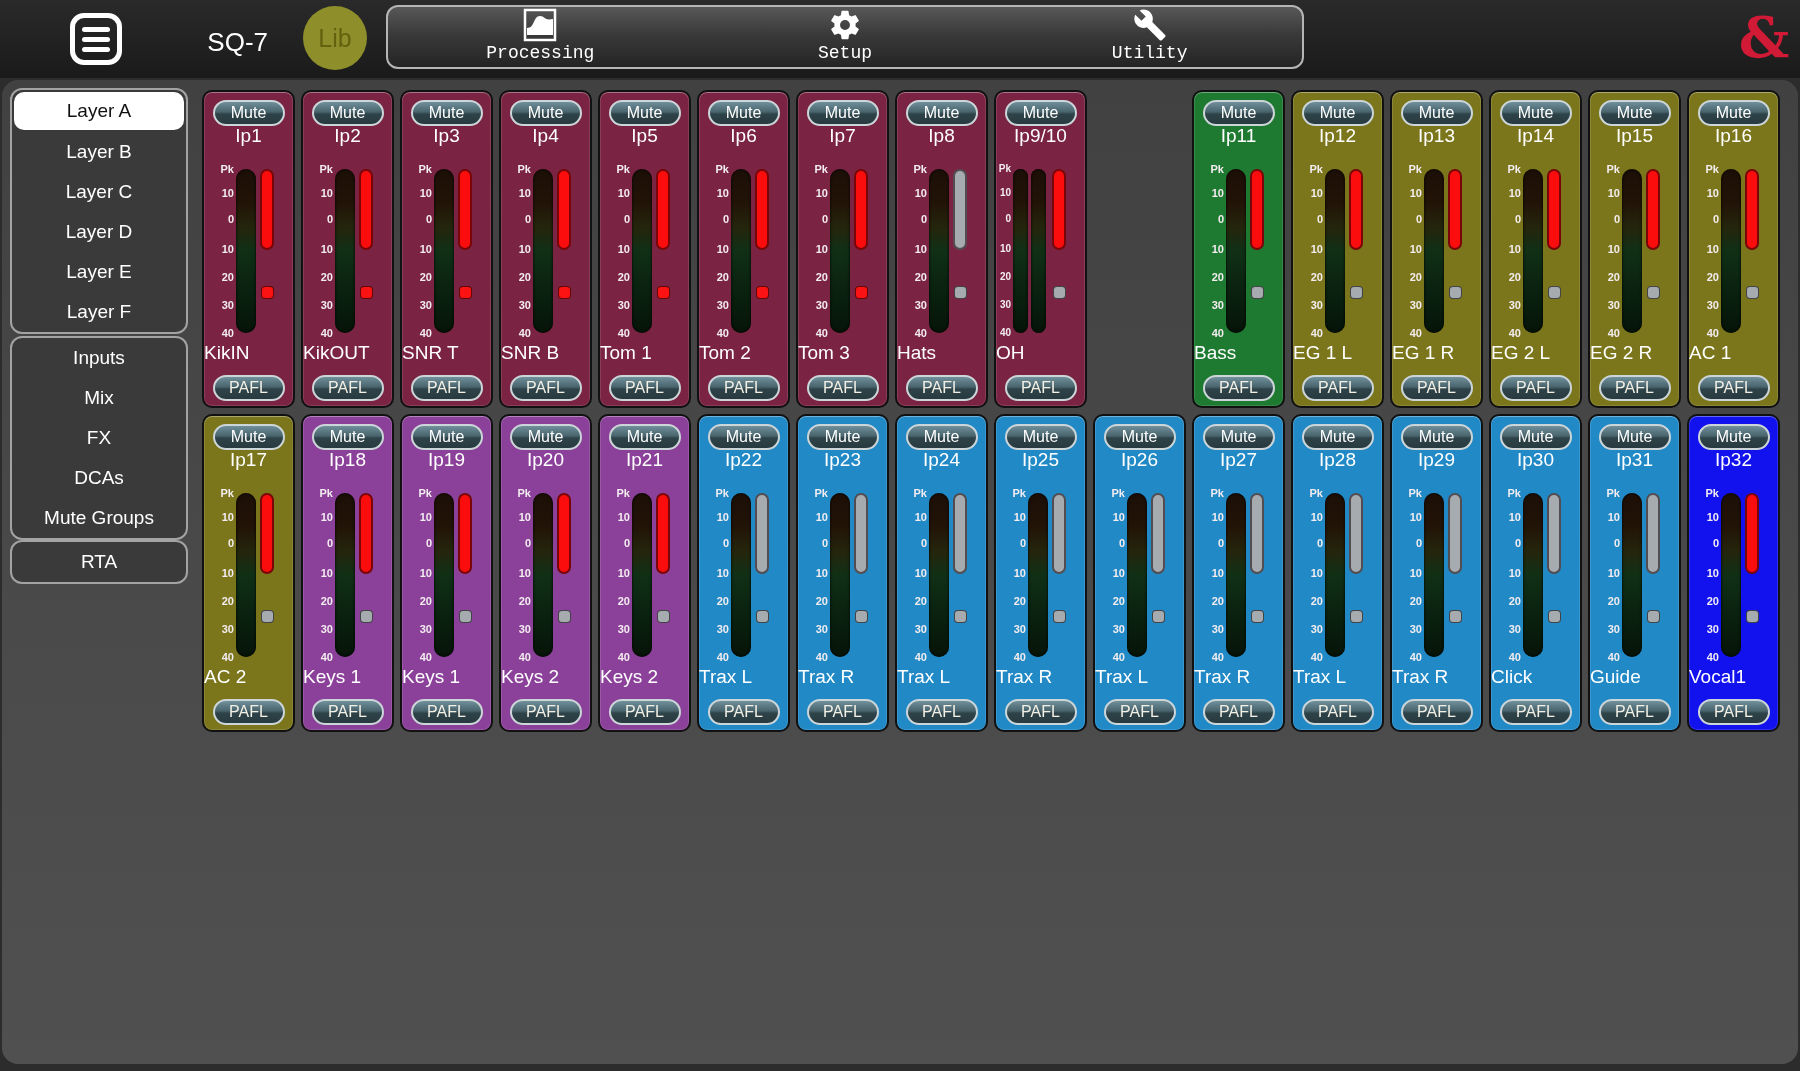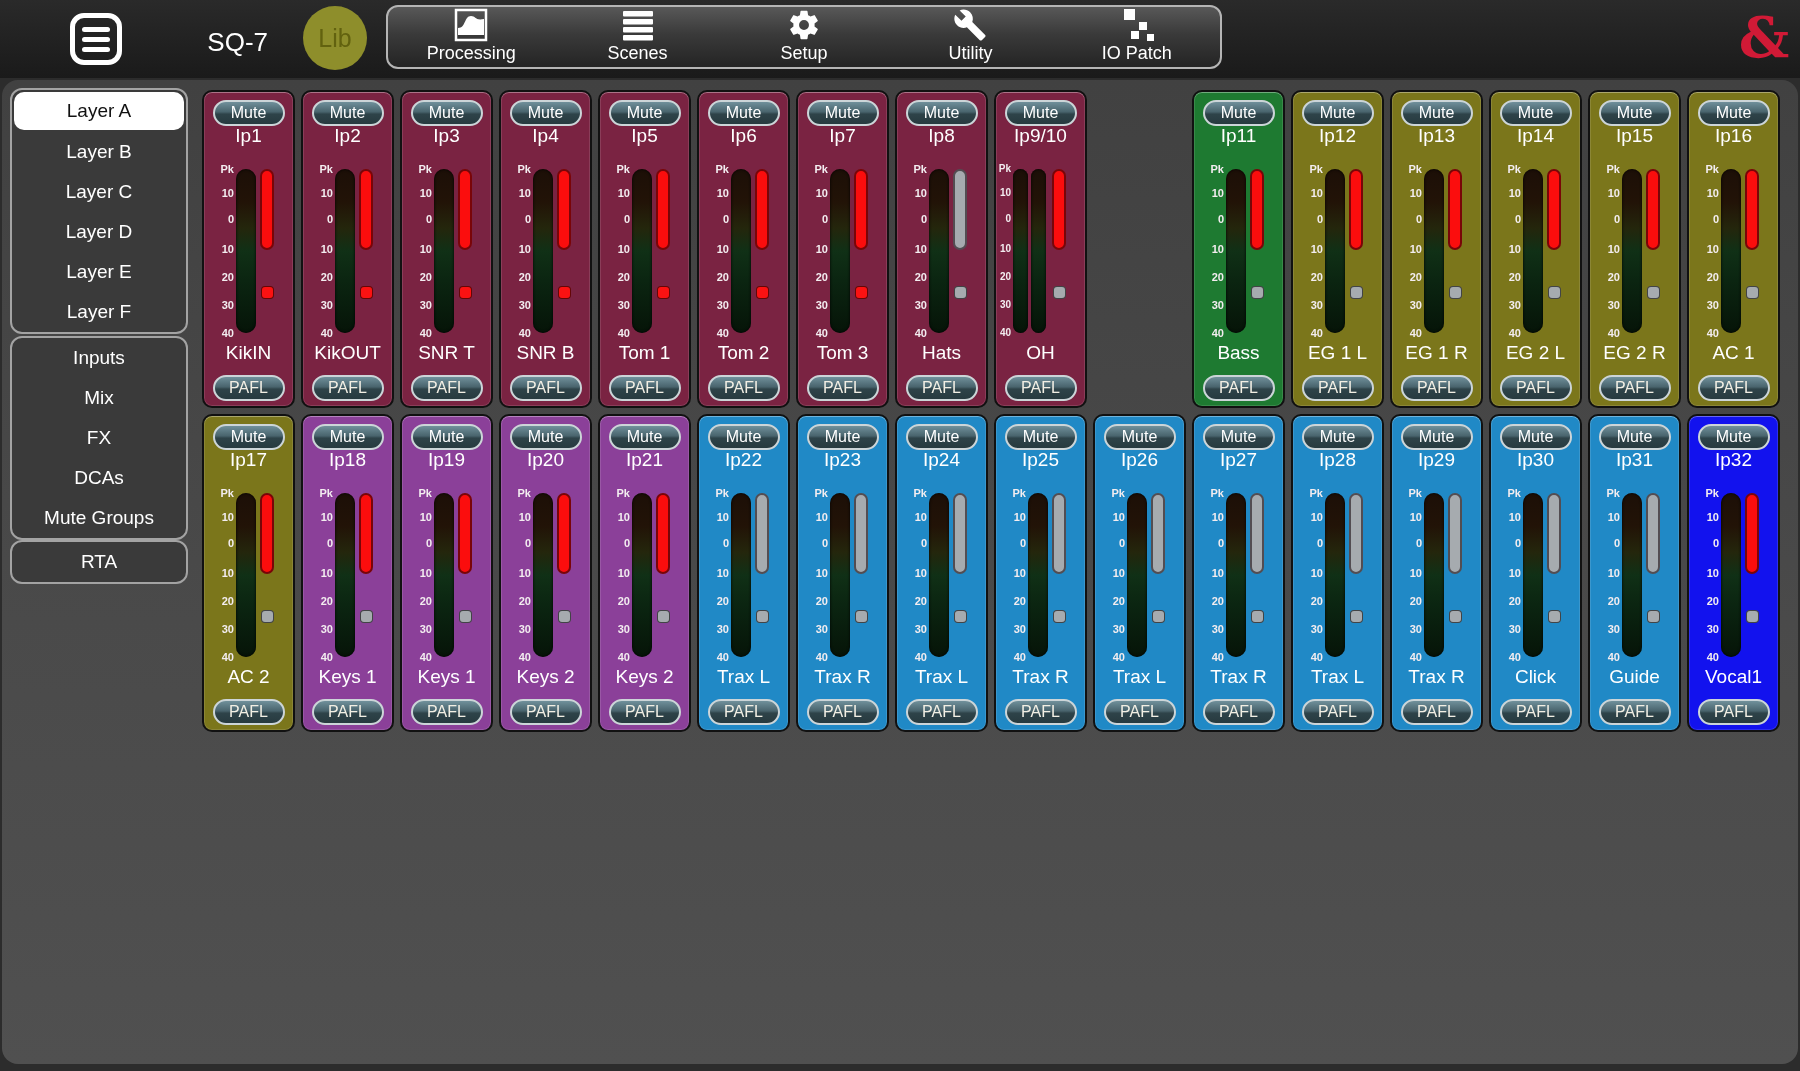--- a/index.html
+++ b/index.html
@@ -10,24 +10,24 @@
   .topbar { position:absolute; left:0; top:0; width:1800px; height:78px;
             background:linear-gradient(180deg,#2a2a2a 0%,#1a1a1a 100%); }
   .hamburger { position:absolute; left:70px; top:13px; width:52px; height:52px;
                border:5px solid #fff; border-radius:14px; background:transparent;
                display:flex; flex-direction:column; justify-content:center; gap:5px; align-items:center; cursor:pointer; }
   .hamburger .bar { width:28px; height:5px; background:#fff; border-radius:3px; }
   .devname { position:absolute; left:158px; top:27px; width:110px; text-align:right;
              color:#fff; font-size:26px; }
   .libbtn { position:absolute; left:303px; top:6px; width:64px; height:64px; border-radius:50%;
             background:#8e8e2b; border:none; color:#62620f; font-size:25px; font-family:inherit; cursor:pointer; }
-  .tabbar { position:absolute; left:386px; top:5px; width:836px; height:64px;
+  .tabbar { position:absolute; left:386px; top:5px; width:918px; height:64px;
             border:2px solid #b5b5b5; border-radius:12px;
             background:linear-gradient(180deg,#585858 0%,#3a3a3a 45%,#242424 100%);
-            display:flex; }
+            display:flex;font-family:Liberation Mono, monospace; }
   .tab { flex:1 1 0; display:flex; flex-direction:column; align-items:center; justify-content:flex-end;
          color:#fff; padding-bottom:4px; cursor:pointer; border-radius:10px; }
   .tab .ticon { height:38px; display:flex; align-items:center; }
   .tab .tlabel { font-size:18px; line-height:20px; }
   .tab.selected { background:#fff; color:#111; }
   .ahlogo { position:absolute; left:1734px; top:4px; width:60px; text-align:center;
             color:#d11a36; font-family:"DejaVu Serif", serif; font-weight:bold; font-size:56px; line-height:66px; }
 
   
   .panel { position:absolute; left:2px; top:80px; width:1796px; height:984px; border-radius:16px;
@@ -48,21 +48,21 @@
   .row1 { top:10px; } .row2 { top:334px; }
   .strip { position:absolute; top:0; width:93px; height:318px; border-radius:10px;
            border:2px solid #111;
            box-shadow:inset 0 1px 0 rgba(255,255,255,.28), inset 0 0 0 1px rgba(255,255,255,.12); }
   .sbtn { position:absolute; left:50%; transform:translateX(-50%); width:72px; height:26px;
           border-radius:13px; border:2px solid #ccd5d8; color:#fff; font-size:16px; font-family:inherit;
           background:linear-gradient(180deg,#70909b 0%,#49646d 45%,#2e4349 55%,#273a3f 100%);
           text-align:center; line-height:20px; padding:0; cursor:pointer; }
   .mute { top:8px; } .pafl { top:283px; color:#f2efe4; }
   .chid  { position:absolute; top:33px;  width:100%; text-align:center; color:#fff; font-size:19px; }
-  .chname{ position:absolute; top:250px; width:100%; text-align:center; color:#fff; font-size:19px; }
+  .chname{ position:absolute; top:250px; width:100%; text-align:left; color:#fff; font-size:19px; }
   .tick { position:absolute; width:28px; left:2px; text-align:right;
           font-size:11px; font-weight:bold; color:#f3edf0; line-height:12px; }
   .stereo .tick { width:15px; left:0; font-size:10px; }
   .mbar { position:absolute; border-radius:10px;
           background:linear-gradient(180deg,#1c0f07 0%,#221307 20%,#24260c 36%,#103016 50%,#0b2511 68%,#061408 100%);
           box-shadow:inset 0 0 3px #000; }
   .mono { left:32px; top:77px; width:20px; height:164px; }
   .st1 { left:17px; top:77px; width:15px; height:164px; }
   .st2 { left:35px; top:77px; width:15px; height:164px; }
   .lbar { position:absolute; left:56px; top:77px; width:14px; height:81px; border-radius:8px;
@@ -90,55 +90,33 @@
         <span class="ticon">
           <svg width="34" height="34" viewBox="0 0 34 34">
             <rect x="2" y="2" width="30" height="30" fill="none" stroke="currentColor" stroke-width="2.5"></rect>
             <path d="M4 27 V20 C12 20 10 8 17 8 C22 8 21 13 30 11 V27 Z" fill="currentColor"></path>
           </svg>
         </span>
         <span class="tlabel">Processing</span>
       </div>
       <div class="tab">
         <span class="ticon">
-          <svg width="34" height="34" viewBox="0 0 34 34" fill="currentColor">
-            <rect x="2" y="3" width="30" height="5.5" rx="1"></rect>
-            <rect x="2" y="11" width="30" height="5.5" rx="1"></rect>
-            <rect x="2" y="19" width="30" height="5.5" rx="1"></rect>
-            <rect x="2" y="27" width="30" height="5.5" rx="1"></rect>
-          </svg>
-        </span>
-        <span class="tlabel">Scenes</span>
-      </div>
-      <div class="tab">
-        <span class="ticon">
           <svg width="34" height="34" viewBox="0 0 24 24" fill="currentColor">
             <path d="M19.43 12.98c.04-.32.07-.64.07-.98s-.03-.66-.07-.98l2.11-1.65a.5.5 0 0 0 .12-.64l-2-3.46a.5.5 0 0 0-.61-.22l-2.49 1a7.03 7.03 0 0 0-1.69-.98l-.38-2.65A.49.49 0 0 0 14 2h-4a.49.49 0 0 0-.49.42l-.38 2.65c-.61.25-1.17.59-1.69.98l-2.49-1a.5.5 0 0 0-.61.22l-2 3.46a.5.5 0 0 0 .12.64l2.11 1.65c-.04.32-.07.65-.07.98s.03.66.07.98l-2.11 1.65a.5.5 0 0 0-.12.64l2 3.46c.14.24.42.34.61.22l2.49-1c.52.4 1.08.73 1.69.98l.38 2.65c.04.24.24.42.49.42h4c.25 0 .45-.18.49-.42l.38-2.65a7.03 7.03 0 0 0 1.69-.98l2.49 1c.23.09.49 0 .61-.22l2-3.46a.5.5 0 0 0-.12-.64l-2.11-1.65zM12 15.5A3.5 3.5 0 1 1 12 8.5a3.5 3.5 0 0 1 0 7z"></path>
           </svg>
         </span>
         <span class="tlabel">Setup</span>
       </div>
       <div class="tab">
         <span class="ticon">
           <svg width="34" height="34" viewBox="0 0 24 24" fill="currentColor">
             <path d="M22.7 19l-9.1-9.1c.9-2.3.4-5-1.5-6.9-2-2-5-2.4-7.4-1.3L9 6 6 9 1.6 4.7C.4 7.1.9 10.1 2.9 12.1c1.9 1.9 4.6 2.4 6.9 1.5l9.1 9.1c.4.4 1 .4 1.4 0l2.3-2.3c.5-.4.5-1.1.1-1.4z"></path>
           </svg>
         </span>
         <span class="tlabel">Utility</span>
-      </div>
-      <div class="tab">
-        <span class="ticon">
-          <svg width="34" height="34" viewBox="0 0 34 34" fill="currentColor">
-            <rect x="4" y="1" width="11" height="11"></rect>
-            <rect x="19" y="14" width="8" height="8"></rect>
-            <rect x="11" y="23" width="8" height="8"></rect>
-            <rect x="27" y="26" width="7" height="7"></rect>
-          </svg>
-        </span>
-        <span class="tlabel">IO Patch</span>
       </div>
     </div>
   <div class="ahlogo">&amp;</div>
 </div>
 
 <div class="panel">
   <div class="sgroup sg-views" id="views-group">
       <div class="sitem">Inputs</div>
       <div class="sitem">Mix</div>
       <div class="sitem">FX</div>

